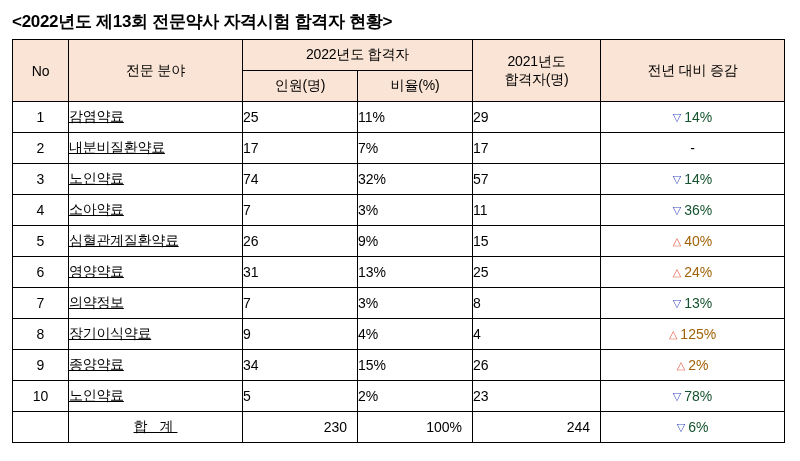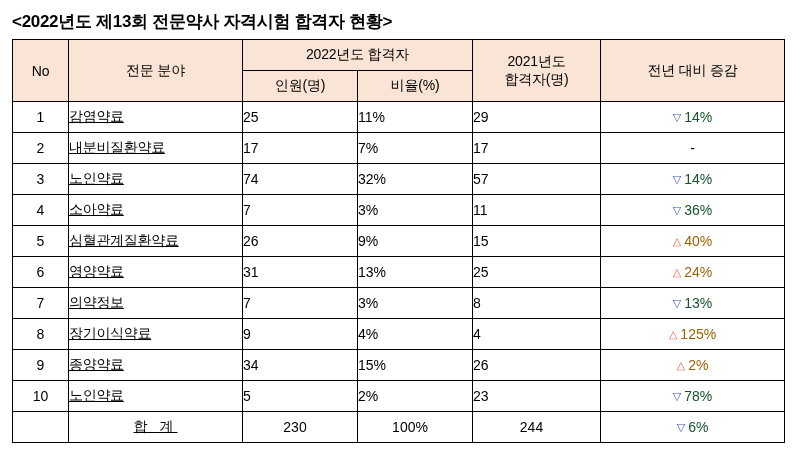--- a/index.html
+++ b/index.html
@@ -59,21 +59,21 @@
 
   tr.total td {
     text-align: center;
     margin-top: 40px;
   }
   tr.total td.c-field {
     text-align: center;
     padding-left: 0;
     letter-spacing: 4px;
   }
-  tr.total td.c-num { padding-right: 10px; }
+  tr.total td.c-num { text-align: right; padding-right: 10px; }
 
   .tri-up {
     color: #e8604c;
     font-size: 11px;
     vertical-align: 1px;
     margin-right: 3px;
   }
   .tri-down {
     color: #3a4cc0;
     font-size: 11px;

